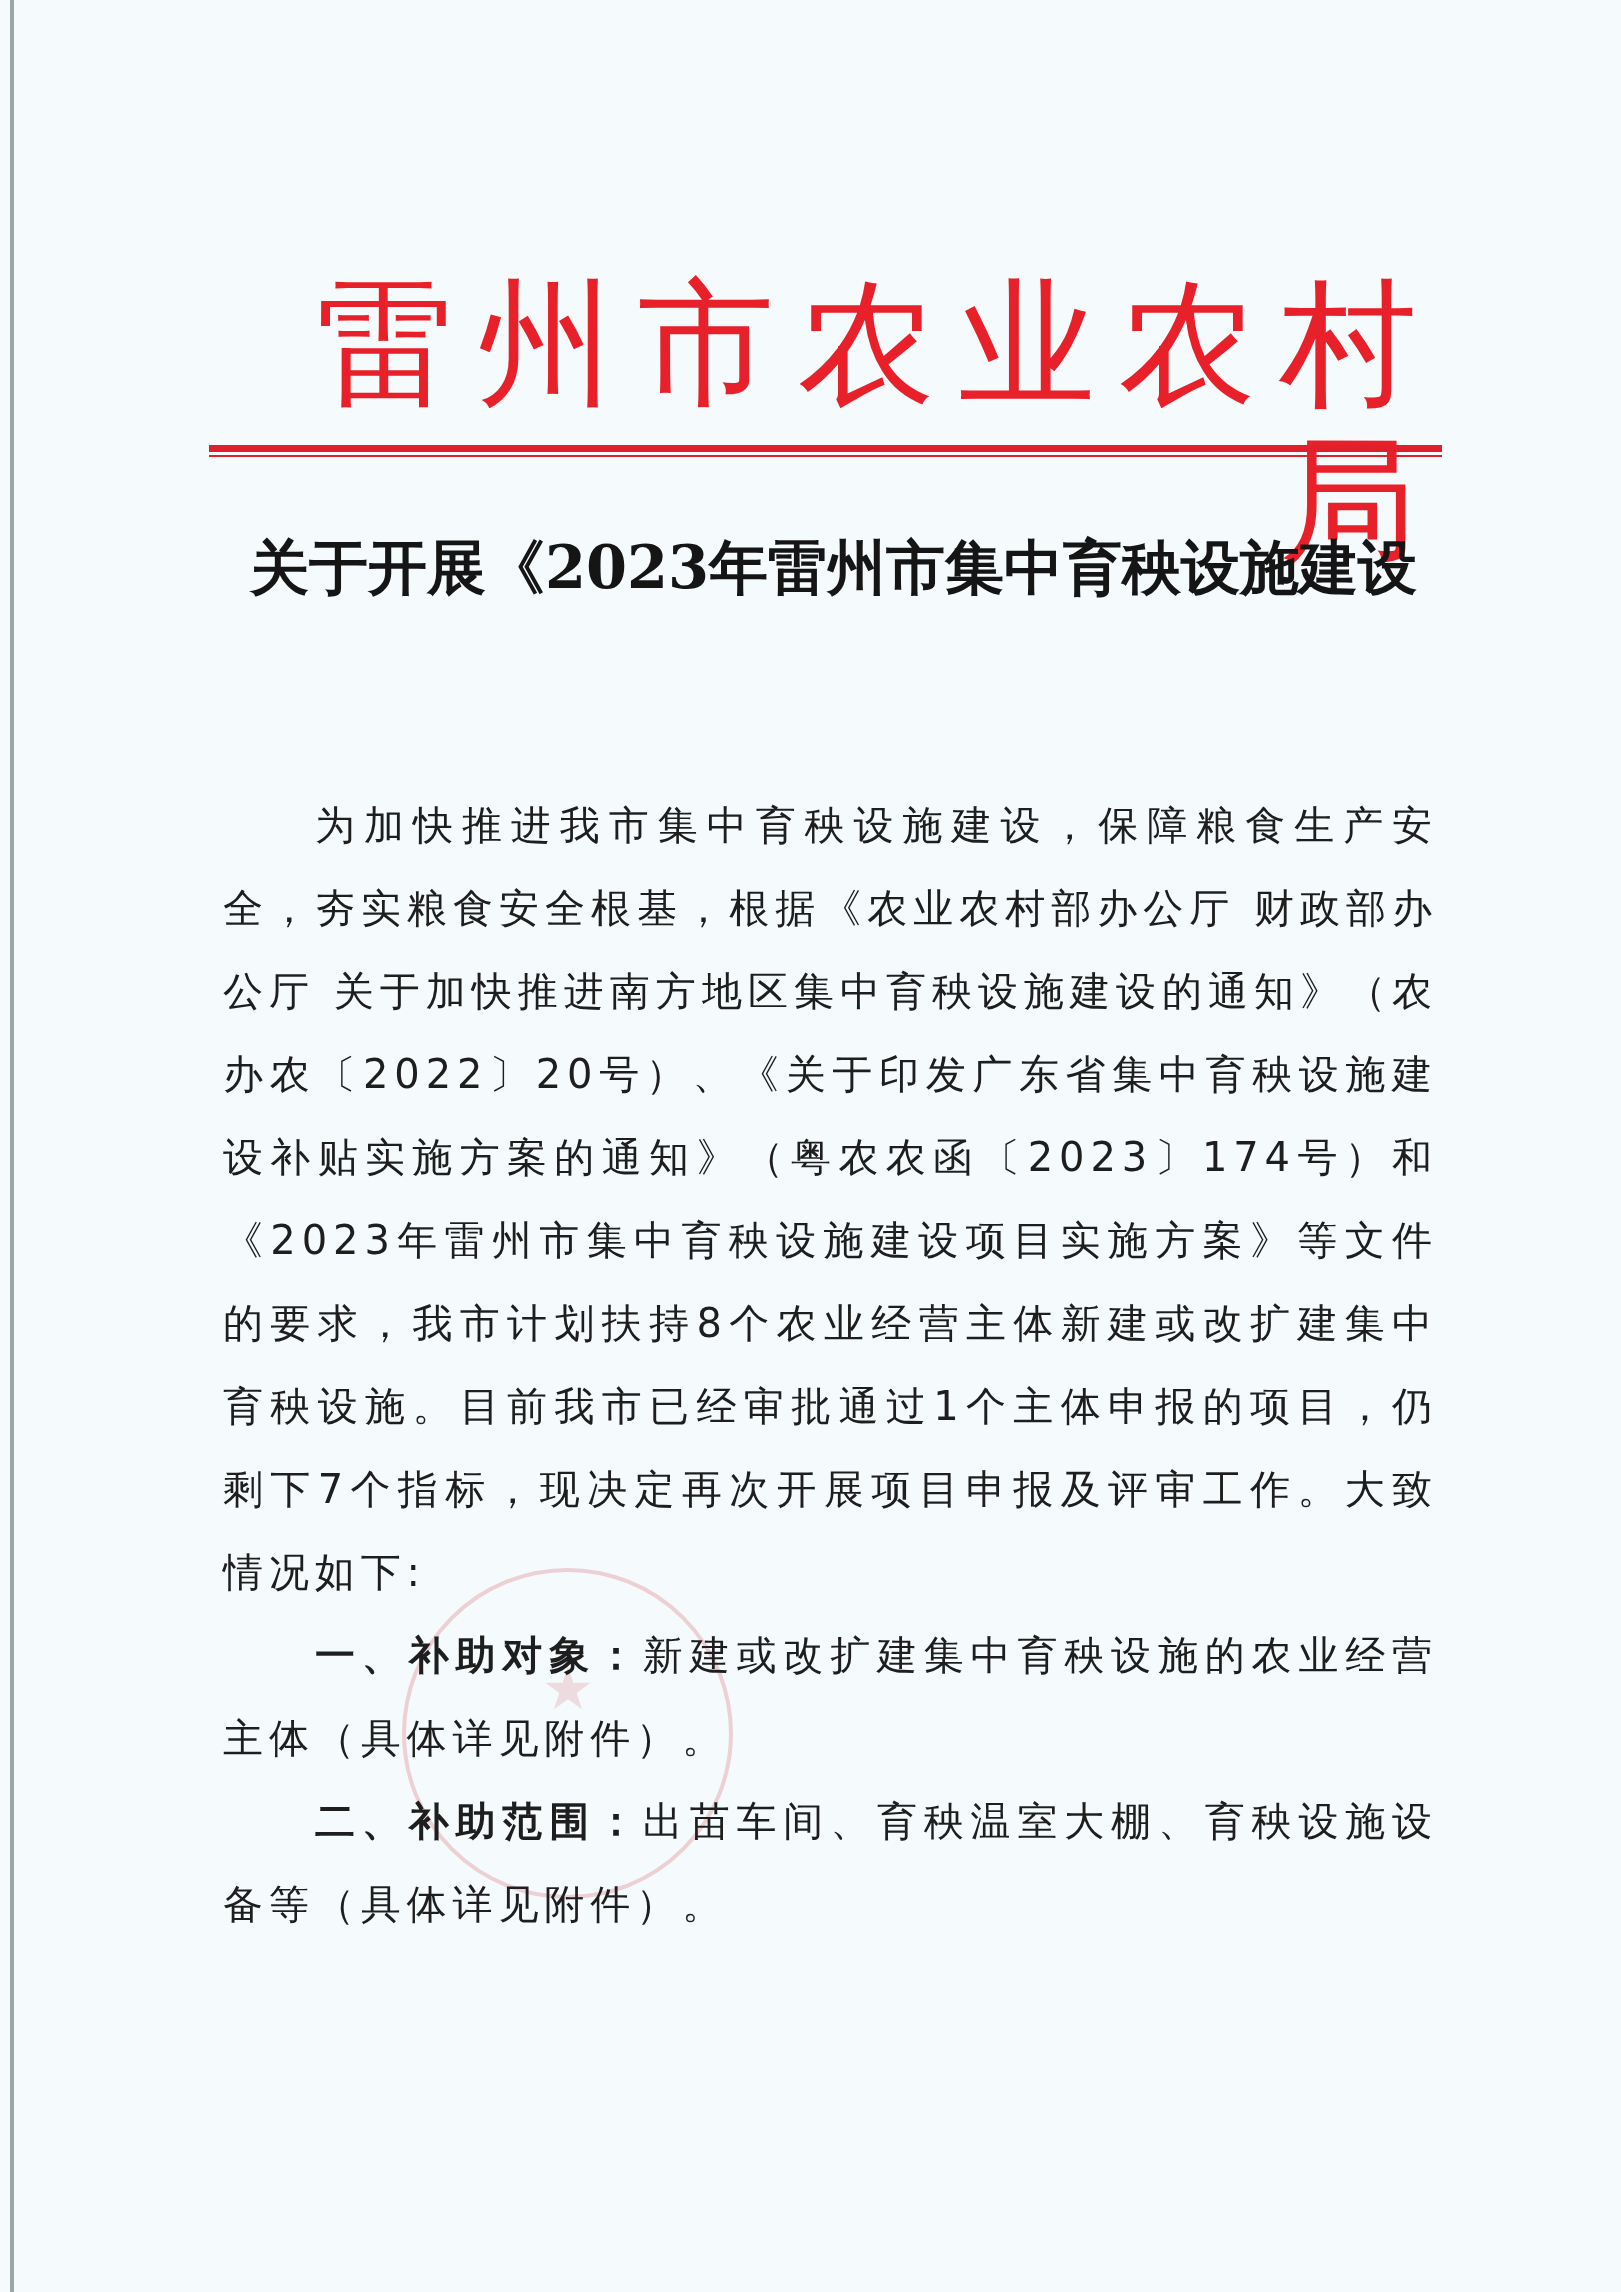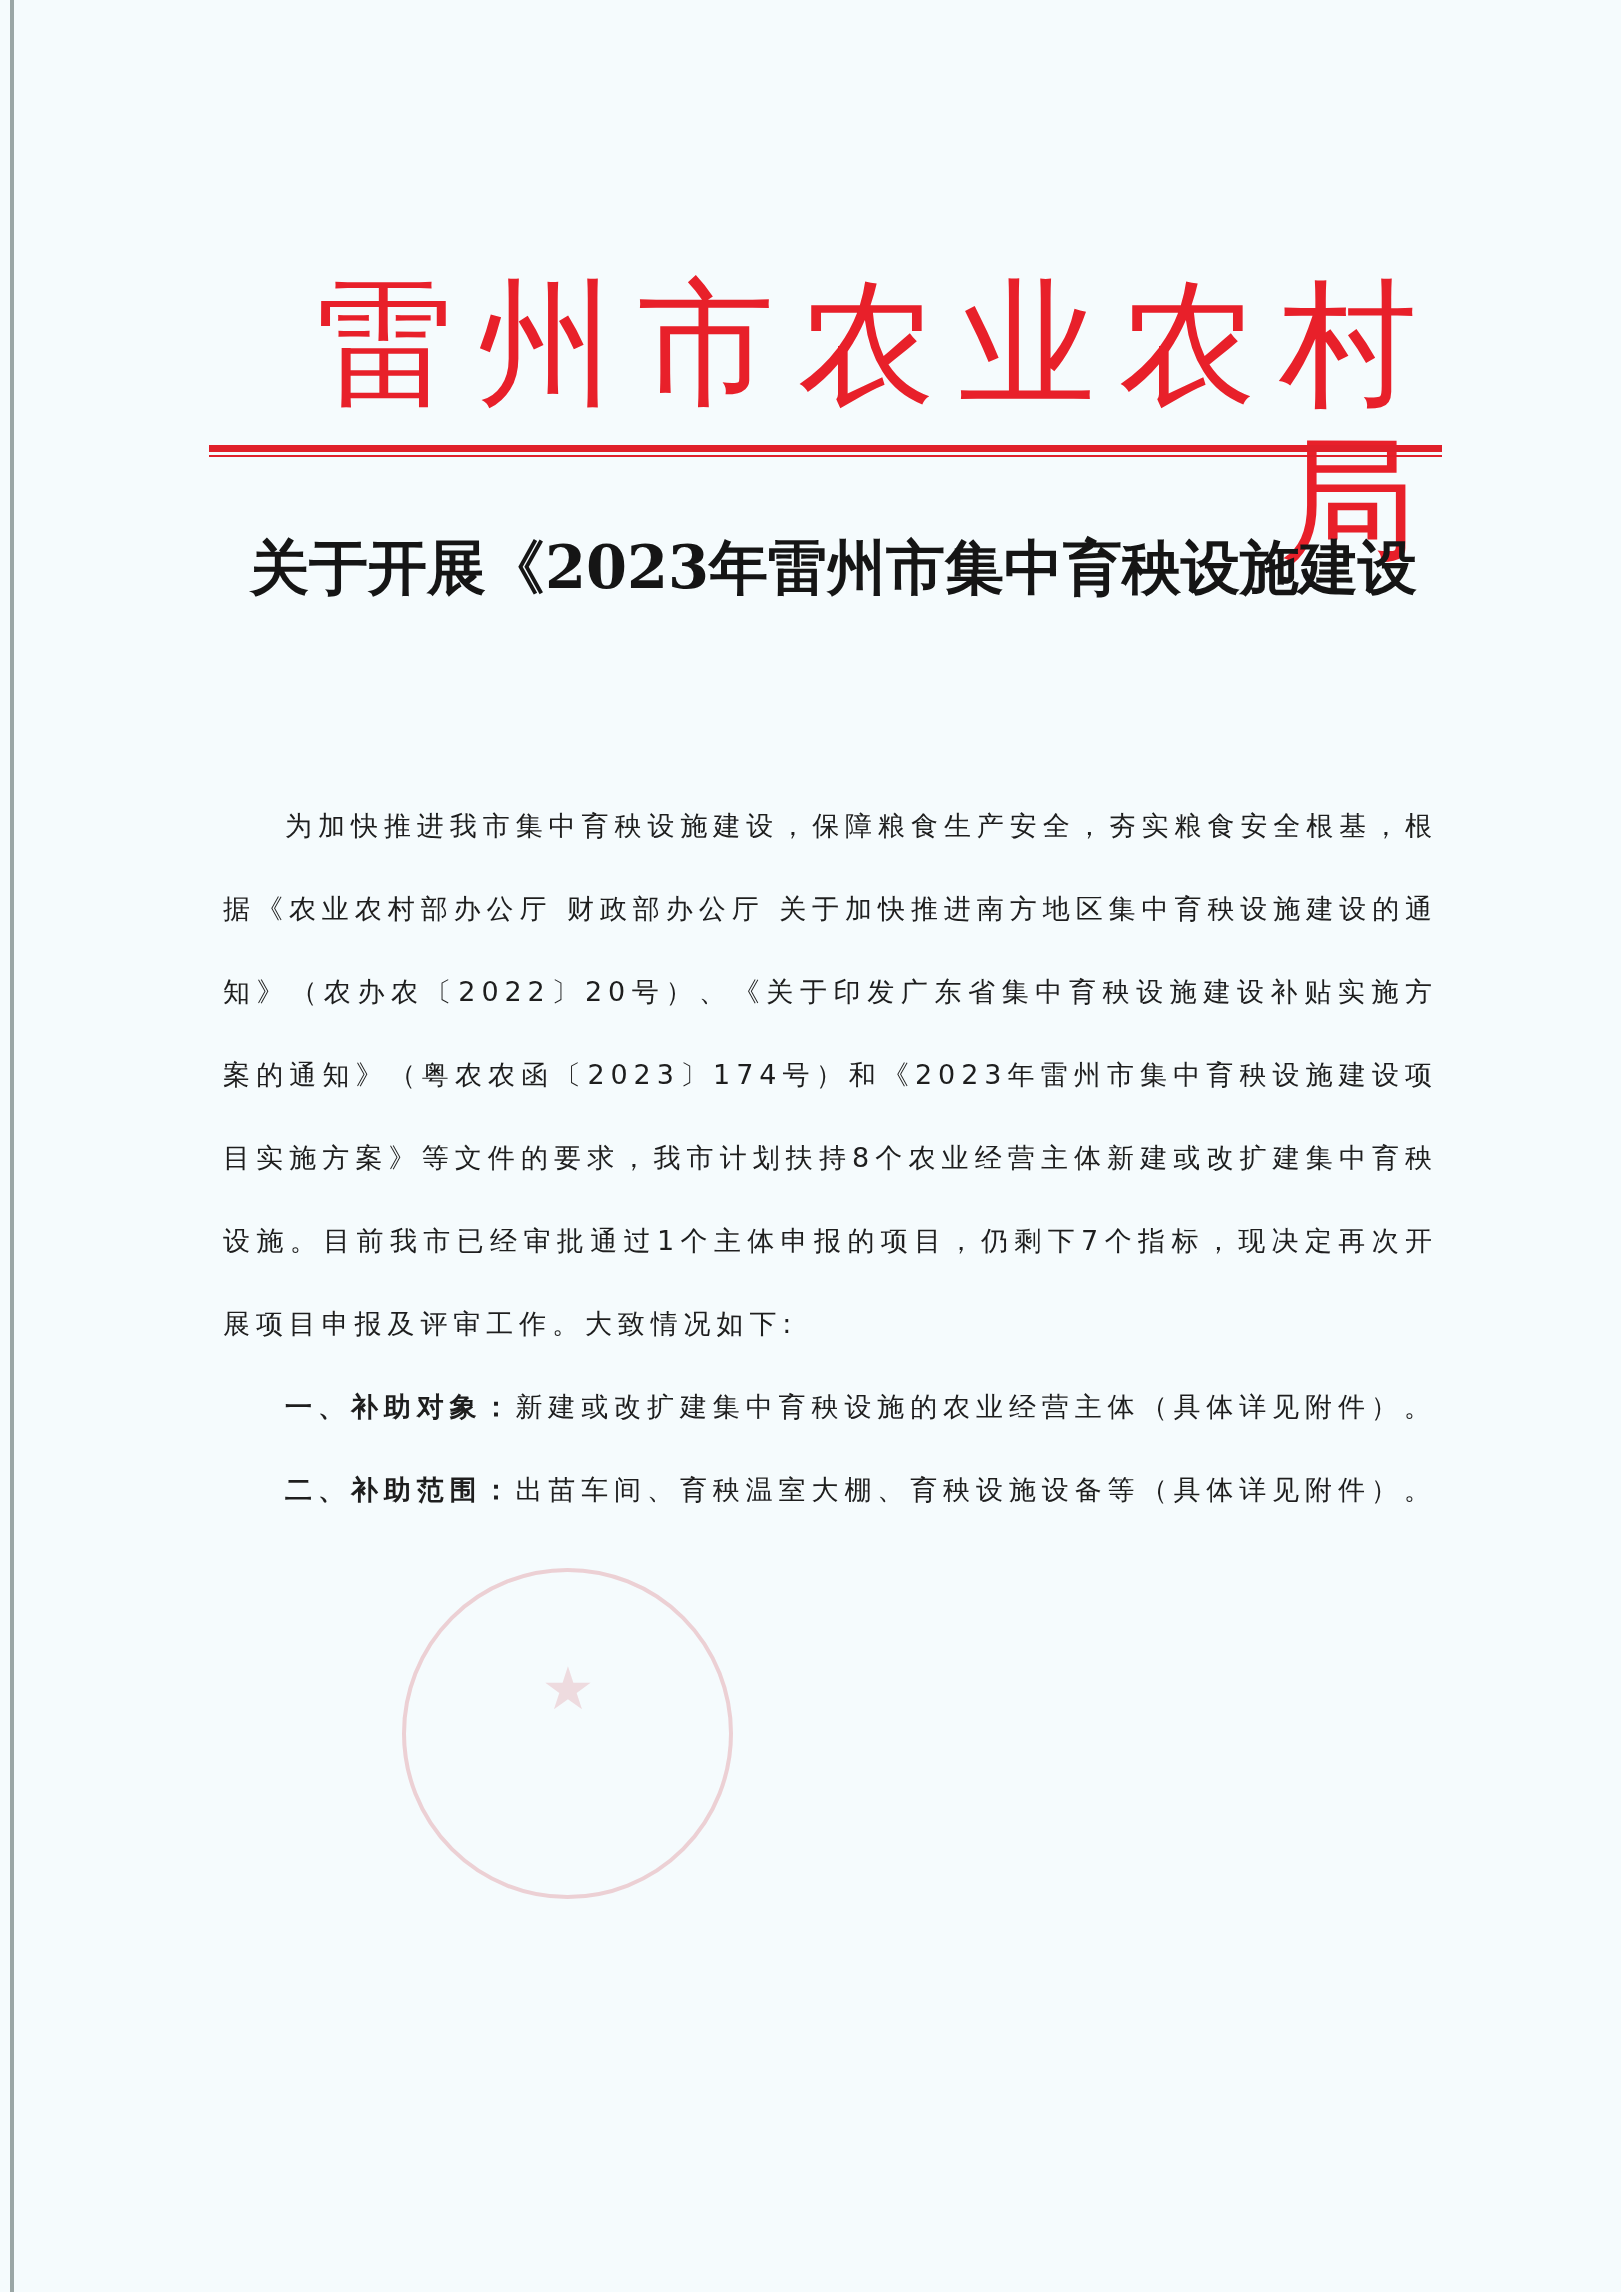--- a/index.html
+++ b/index.html
@@ -36,21 +36,21 @@
     position: absolute; left: 216px; top: 529px; width: 1235px;
     text-align: center;
     font-family: "DejaVu Serif", "Liberation Serif", serif;
     font-weight: bold;
     font-size: 59px; line-height: 78px;
     color: #151515;
   }
   .body-text {
     position: absolute; left: 223px; top: 784px; width: 1215px;
     font-family: "DejaVu Sans", "Liberation Sans", sans-serif;
-    font-size: 27px; line-height: 83px;
+    font-size: 40px; line-height: 83px;
     letter-spacing: 5.9px;
     color: #1e1e1e;
     text-align: justify;
   }
   .body-text p { margin: 0; text-indent: 2.3em; }
   .section-label { font-weight: bold; margin-top: 32px; }
   .seal {
     position: absolute; left: 402px; top: 1568px;
     width: 323px; height: 323px; border-radius: 50%;
     border: 4.9px solid rgba(210, 80, 90, 0.25);

